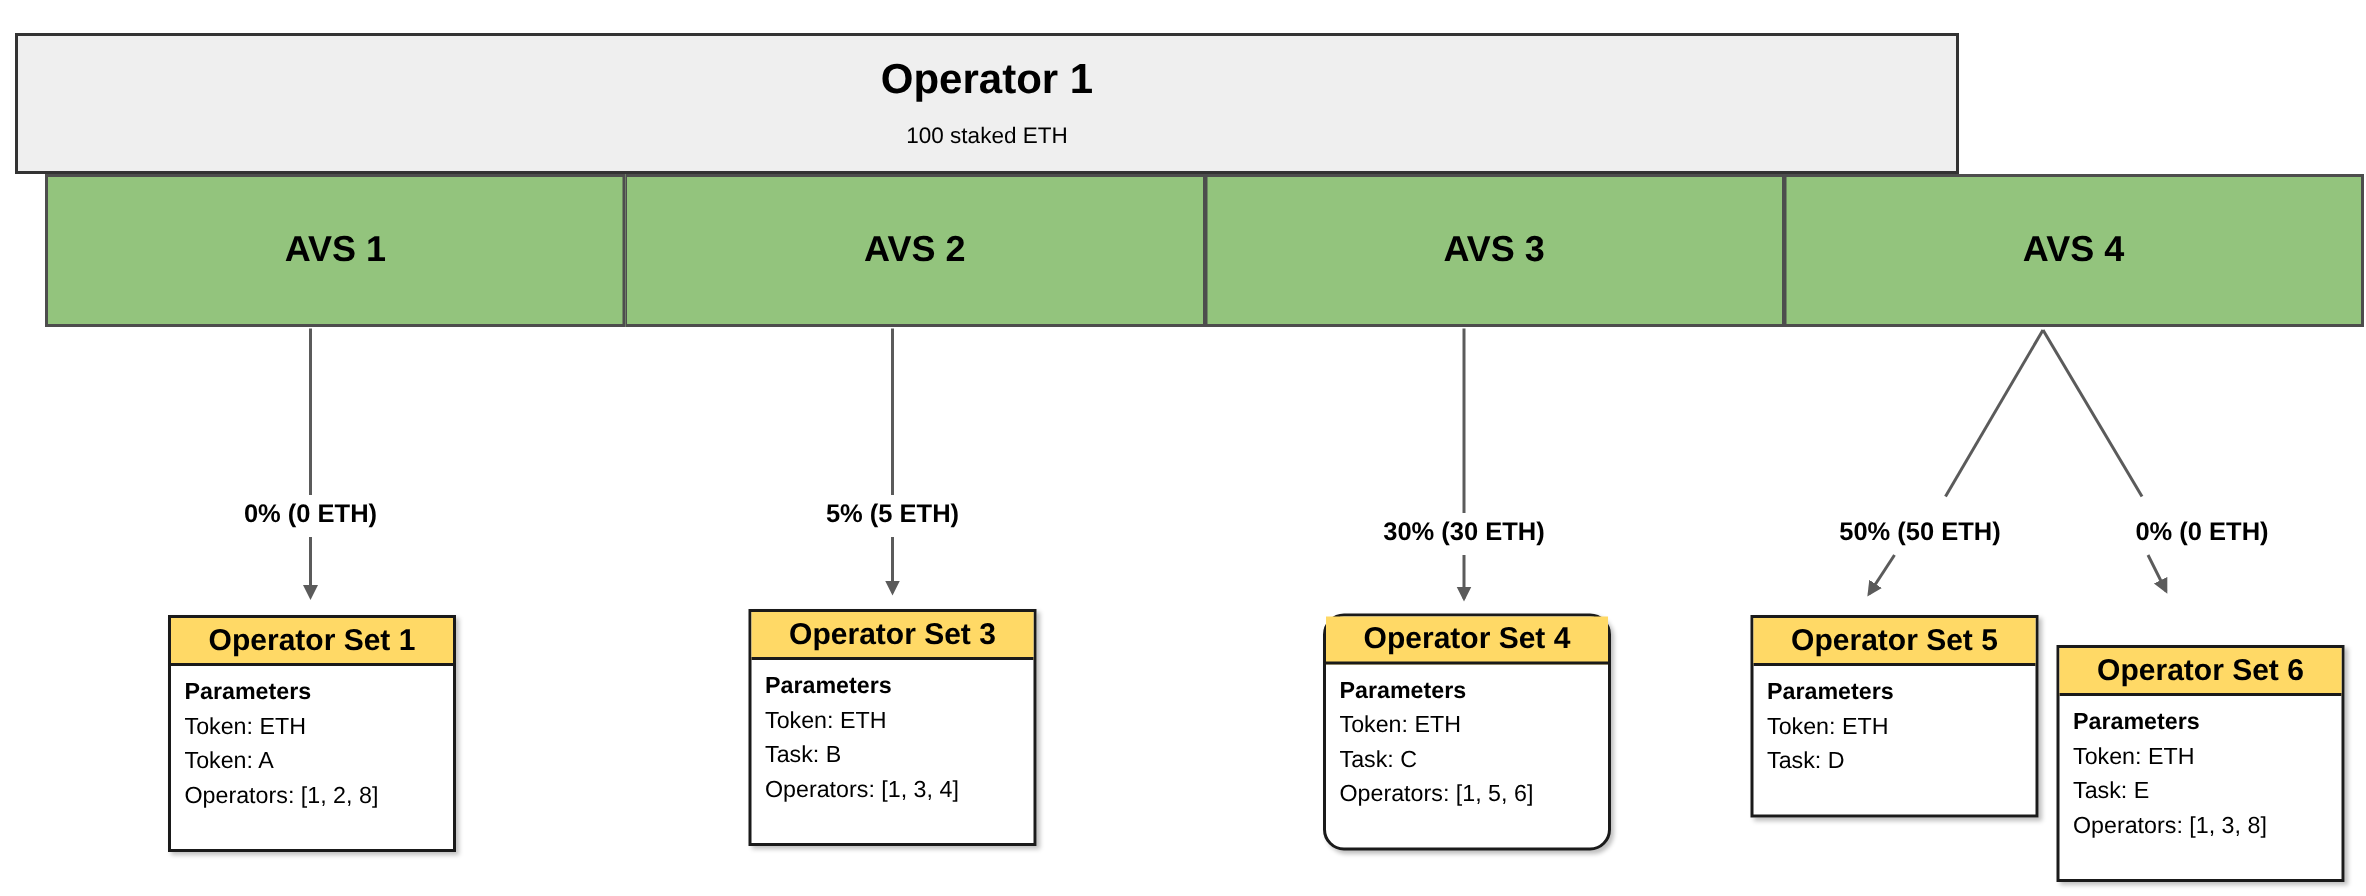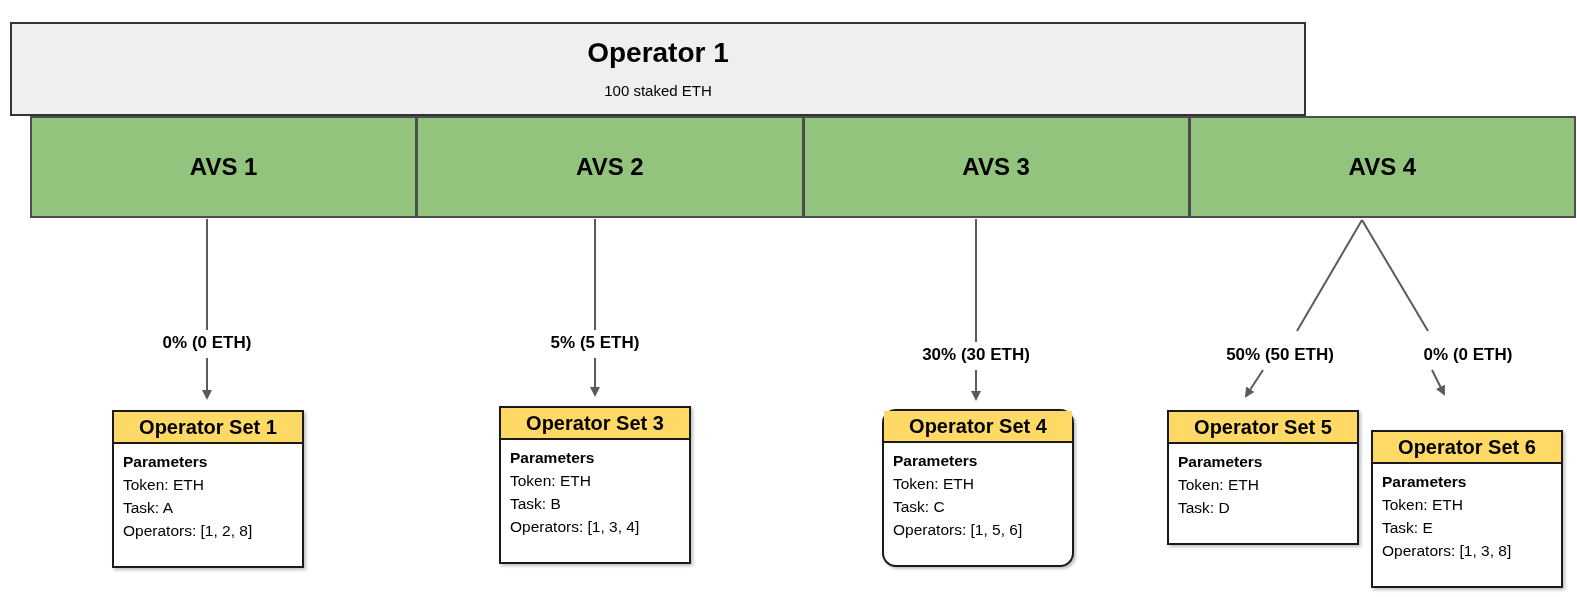--- a/index.html
+++ b/index.html
@@ -158,21 +158,21 @@
   <div class="alloc-label" style="left:595px; top:333px;">5% (5 ETH)</div>
   <div class="alloc-label" style="left:976px; top:345px;">30% (30 ETH)</div>
   <div class="alloc-label" style="left:1280px; top:345px;">50% (50 ETH)</div>
   <div class="alloc-label" style="left:1468px; top:345px;">0% (0 ETH)</div>
 
   <div class="opset" style="left:112px; top:410px;">
     <div class="opset-header">Operator Set 1</div>
     <div class="opset-body">
       <div class="param-heading">Parameters</div>
       <div>Token: ETH</div>
-      <div>Task: A</div>
+      <div>Token: A</div>
       <div>Operators: [1, 2, 8]</div>
     </div>
   </div>
 
   <div class="opset" style="left:499px; top:406px;">
     <div class="opset-header">Operator Set 3</div>
     <div class="opset-body">
       <div class="param-heading">Parameters</div>
       <div>Token: ETH</div>
       <div>Task: B</div>

